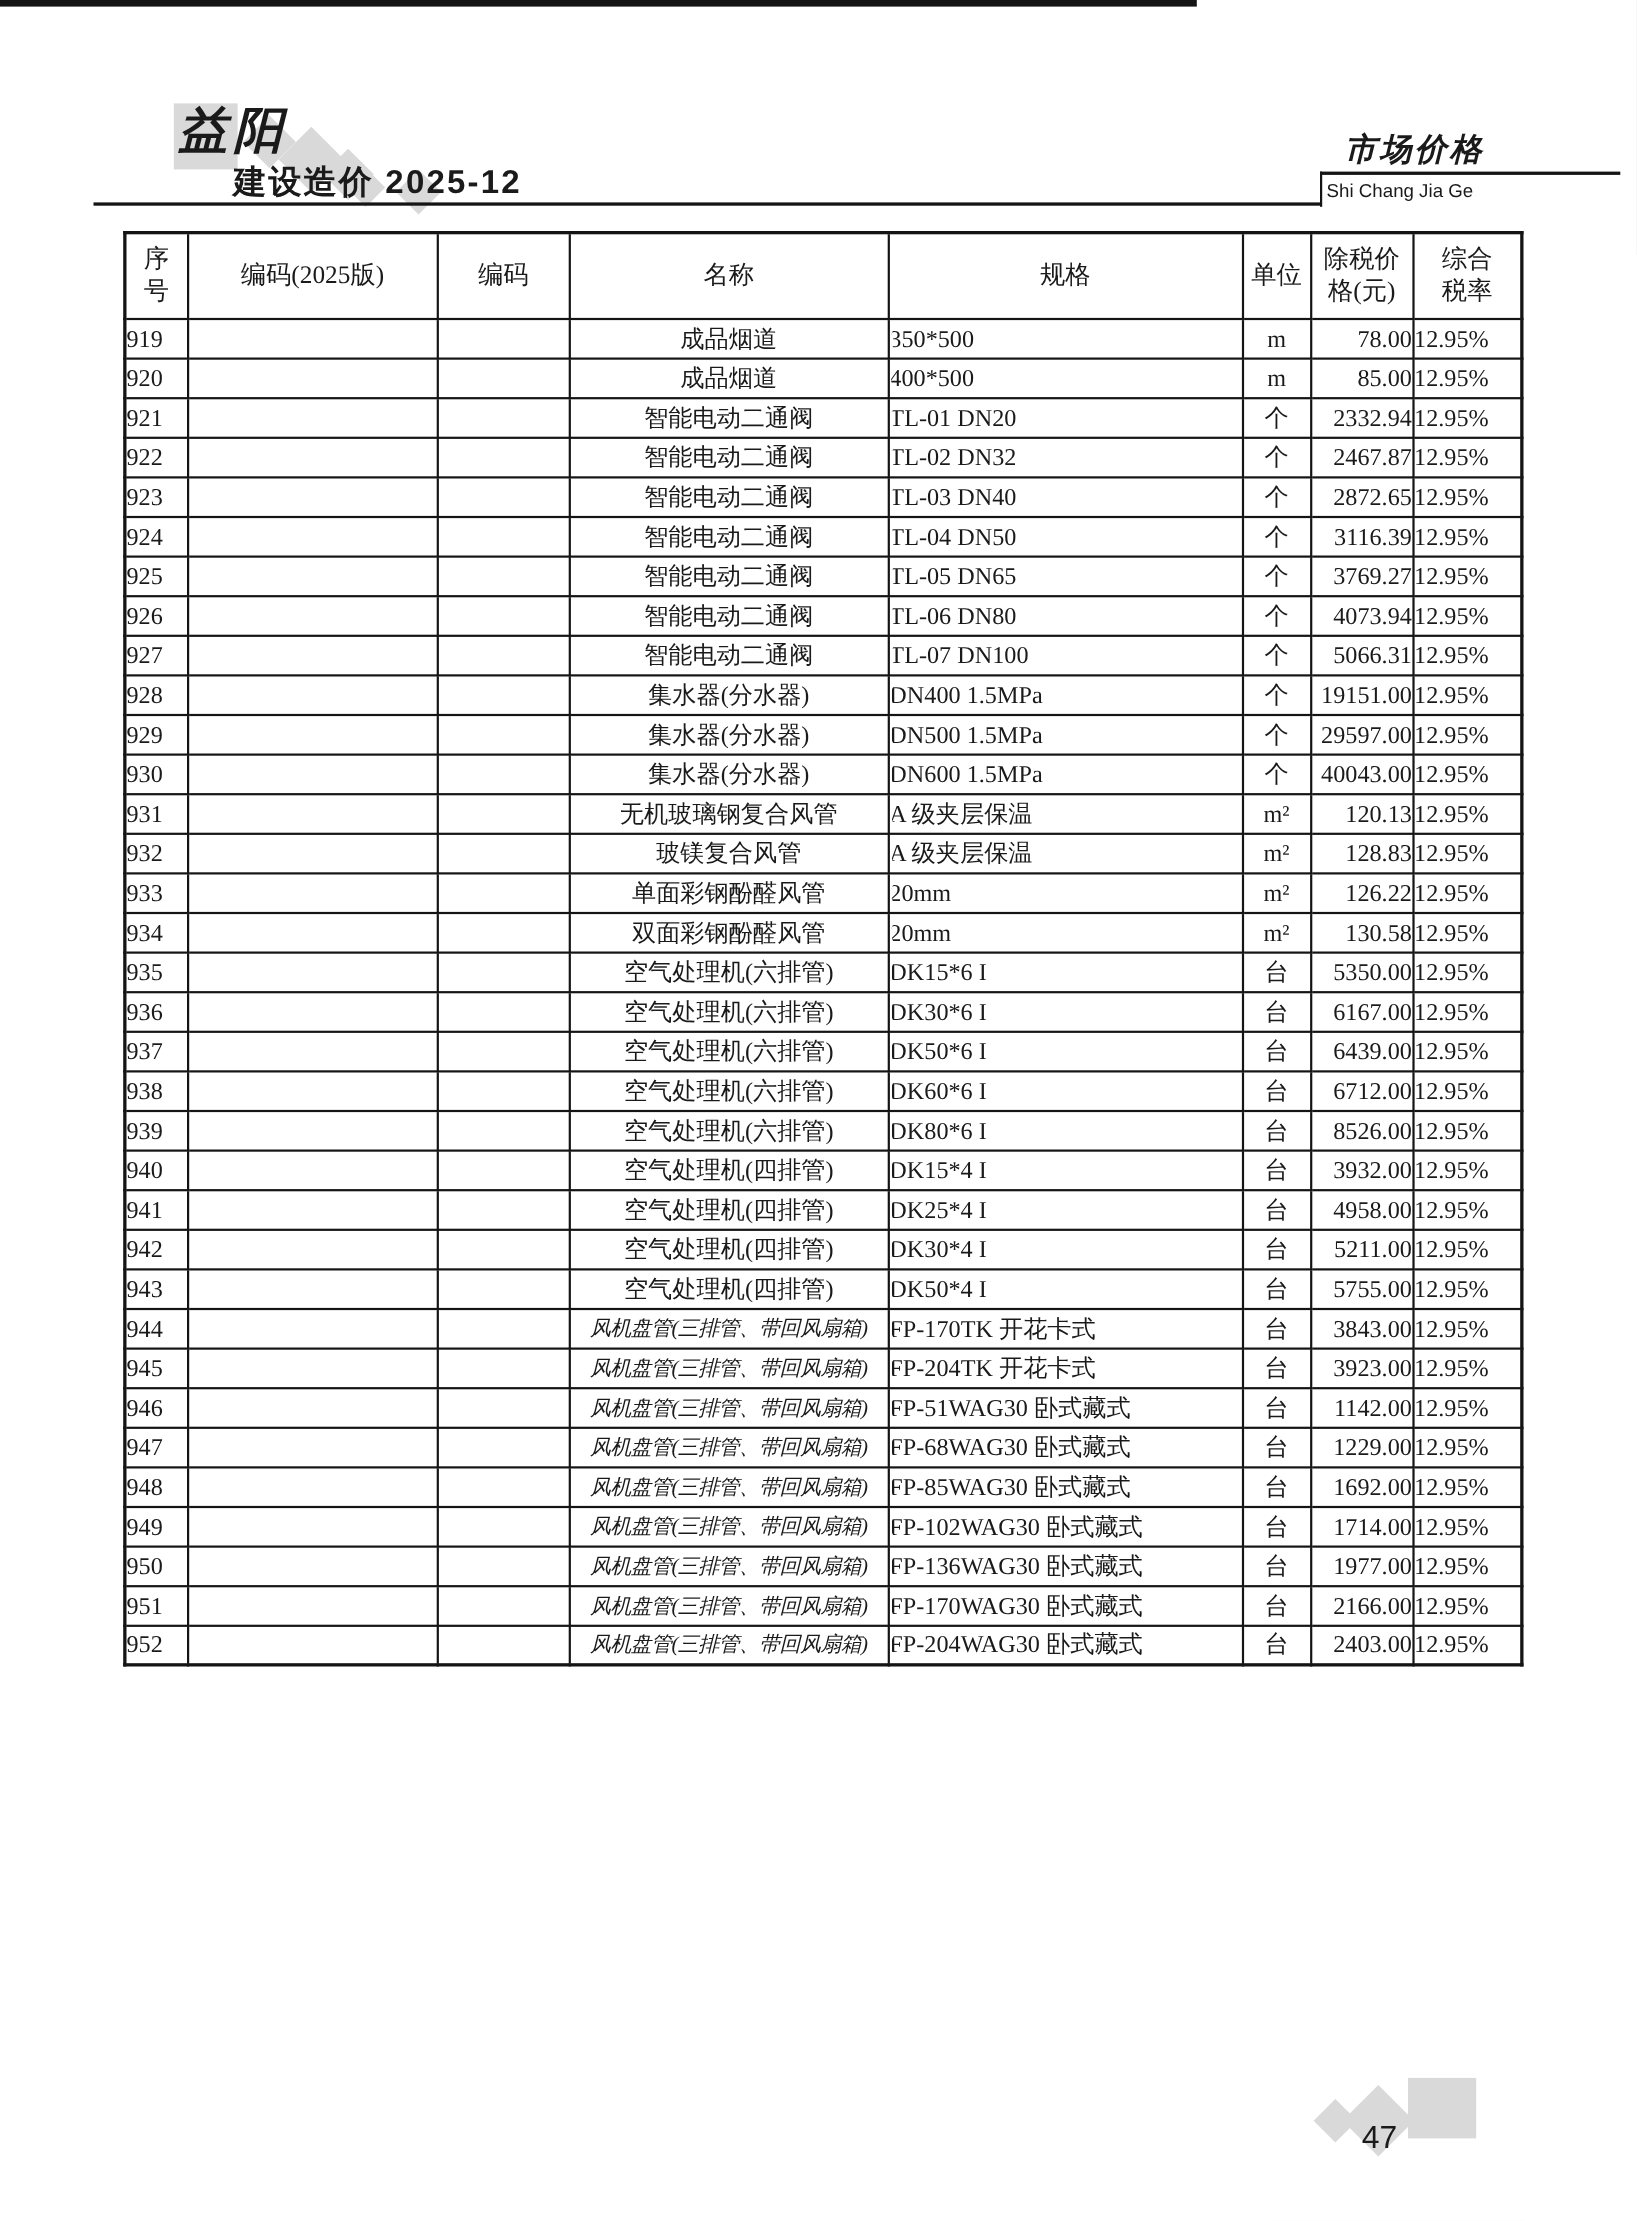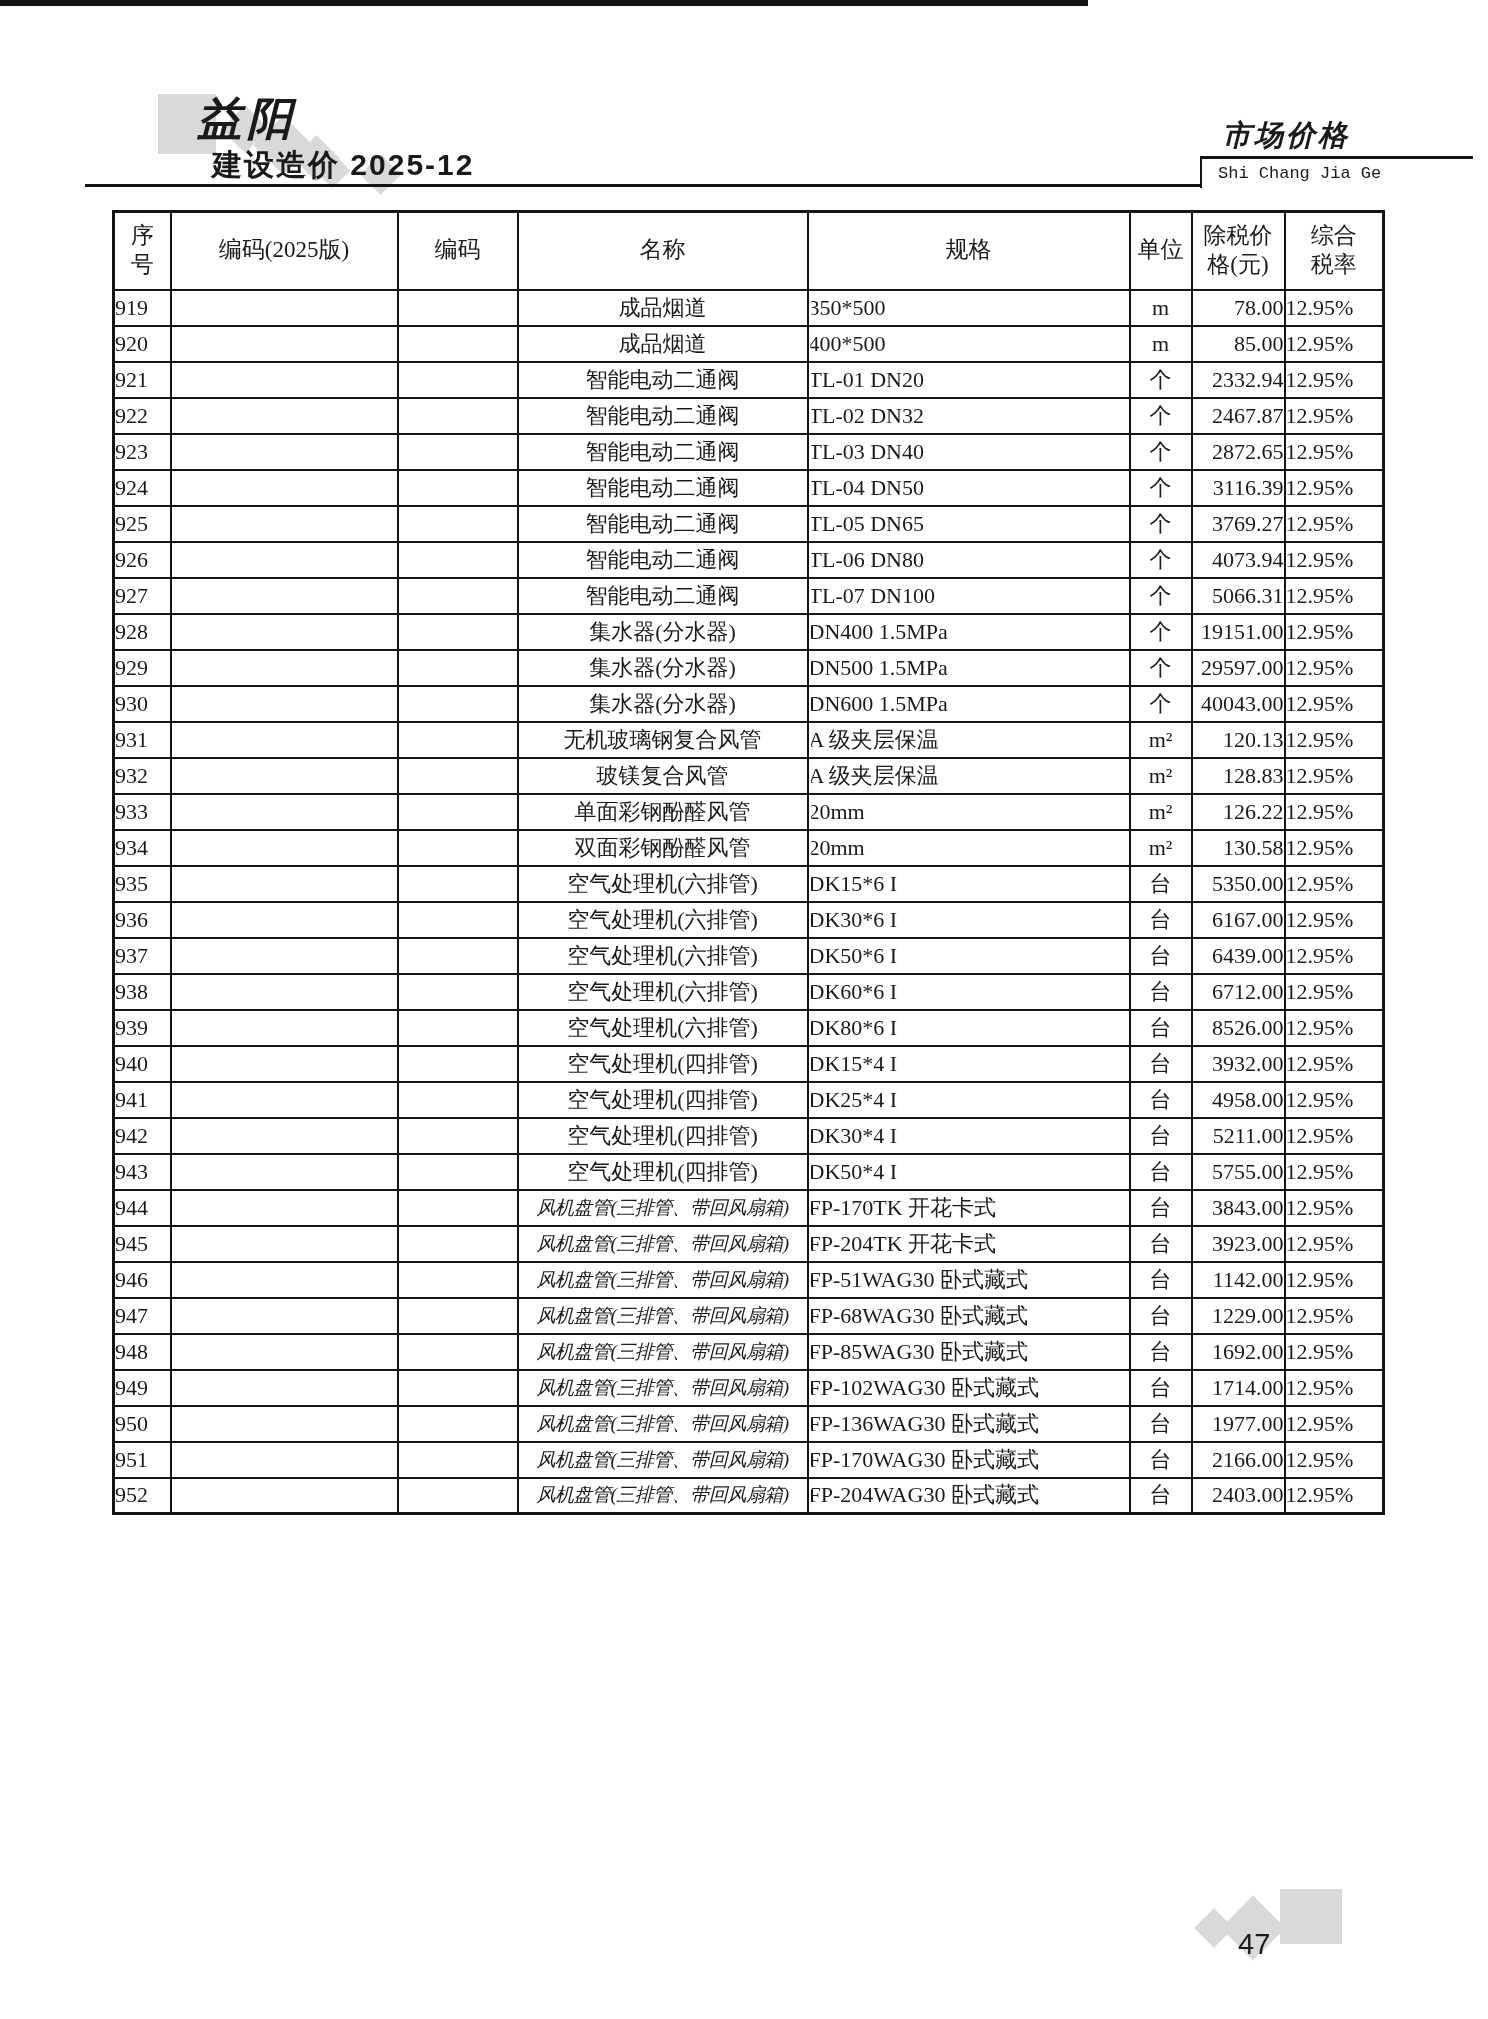--- a/index.html
+++ b/index.html
@@ -14,38 +14,38 @@
   .gray-square { position:absolute; left:158px; top:94px; width:58px; height:60px; background:#d9d9d9; }
   .diamond { position:absolute; background:#d9d9d9; transform:rotate(45deg); }
   .d1 { left:228px; top:112px; width:34px; height:34px; }
   .d2 { left:262px; top:124px; width:42px; height:42px; }
   .d3 { left:300px; top:142px; width:33px; height:33px; }
   .d4 { left:320px; top:158px; width:25px; height:25px; }
   .d5 { left:366px; top:160px; width:29px; height:29px; }
   .brand-city {
     position:absolute; left:162px; top:94px; z-index:2;
     font-family:"DejaVu Serif",serif; font-style:italic; font-weight:bold;
-    font-size:45px; letter-spacing:5px; line-height:1.1;margin-left:35px;
+    font-size:45px; letter-spacing:5px; line-height:1.1;
   }
   .brand-title {
     position:absolute; left:212px; top:145px; z-index:2;
     font-family:"Liberation Sans","DejaVu Sans",sans-serif; font-weight:bold;
     font-size:30px; letter-spacing:2px;
   }
   .brand-right {
     position:absolute; left:1222px; top:116px; z-index:2;
     font-family:"DejaVu Serif",serif; font-style:italic; font-weight:bold;
     font-size:29px; letter-spacing:3px;
   }
   .rule { position:absolute; left:85px; top:184px; width:1115px; height:3px; background:#141414; }
   .pinyin-box {
     position:absolute; left:1200px; top:156px; width:273px; height:32px;
     border-top:3px solid #141414; border-left:2px solid #141414;
-    font-family:Liberation Mono, monospace;
-    font-size:17px; line-height:30px; padding-left:16px; box-sizing:border-box;
+    font-family:Liberation Sans, sans-serif;
+    font-size:17px; line-height:30px; padding-left:4px; box-sizing:border-box;
   }
 
   
   table.price {
     position:absolute; left:112px; top:210px;
     border-collapse:collapse; table-layout:fixed;
     border:3px solid #141414;
     font-size:22px;
   }
   table.price th, table.price td {

